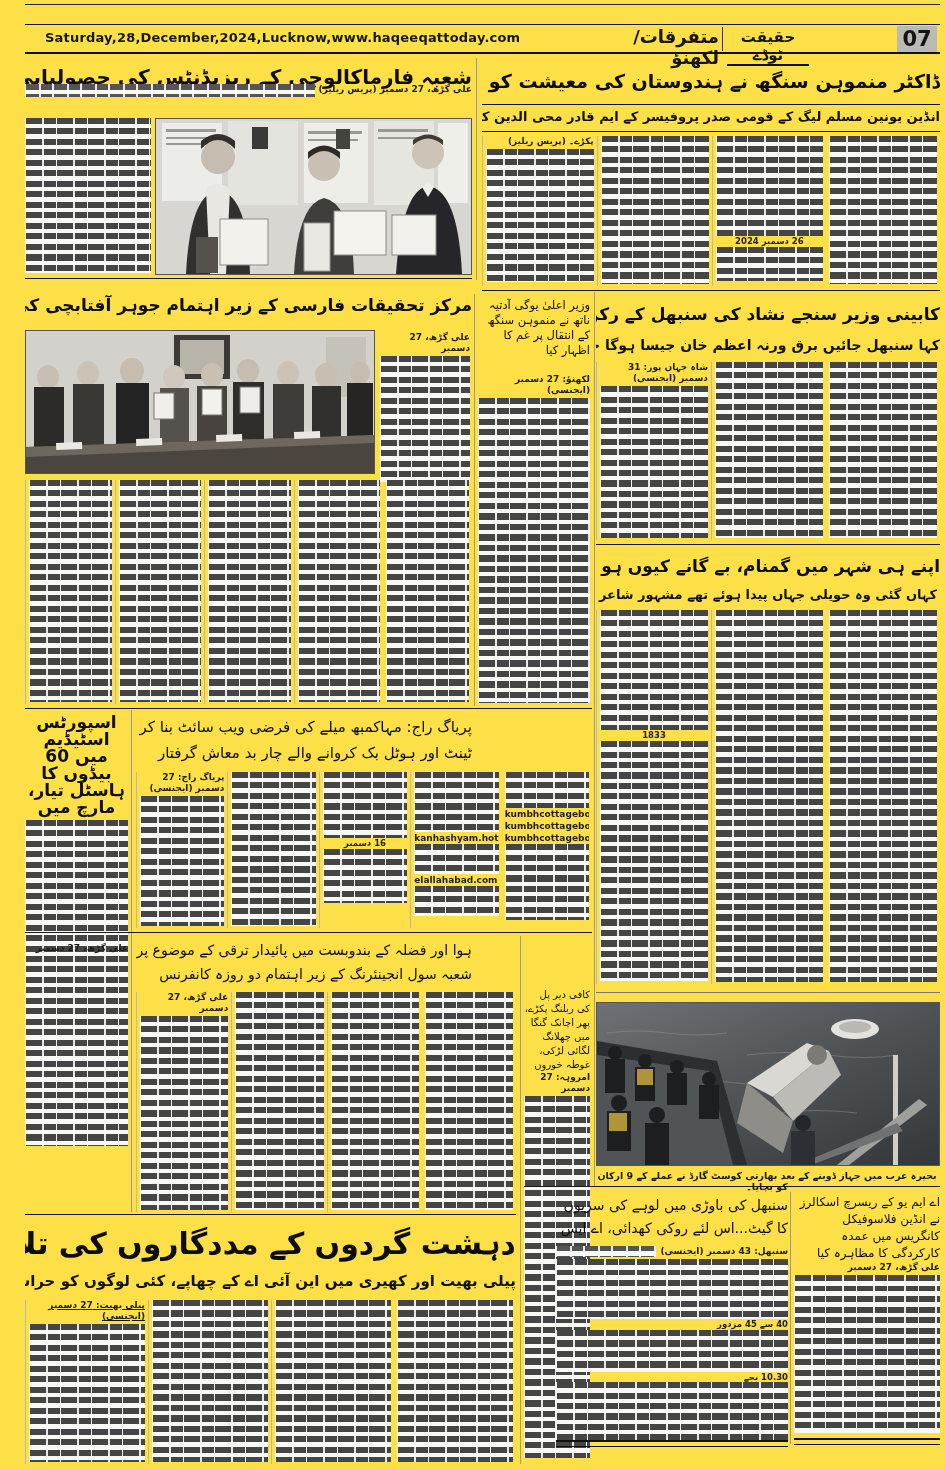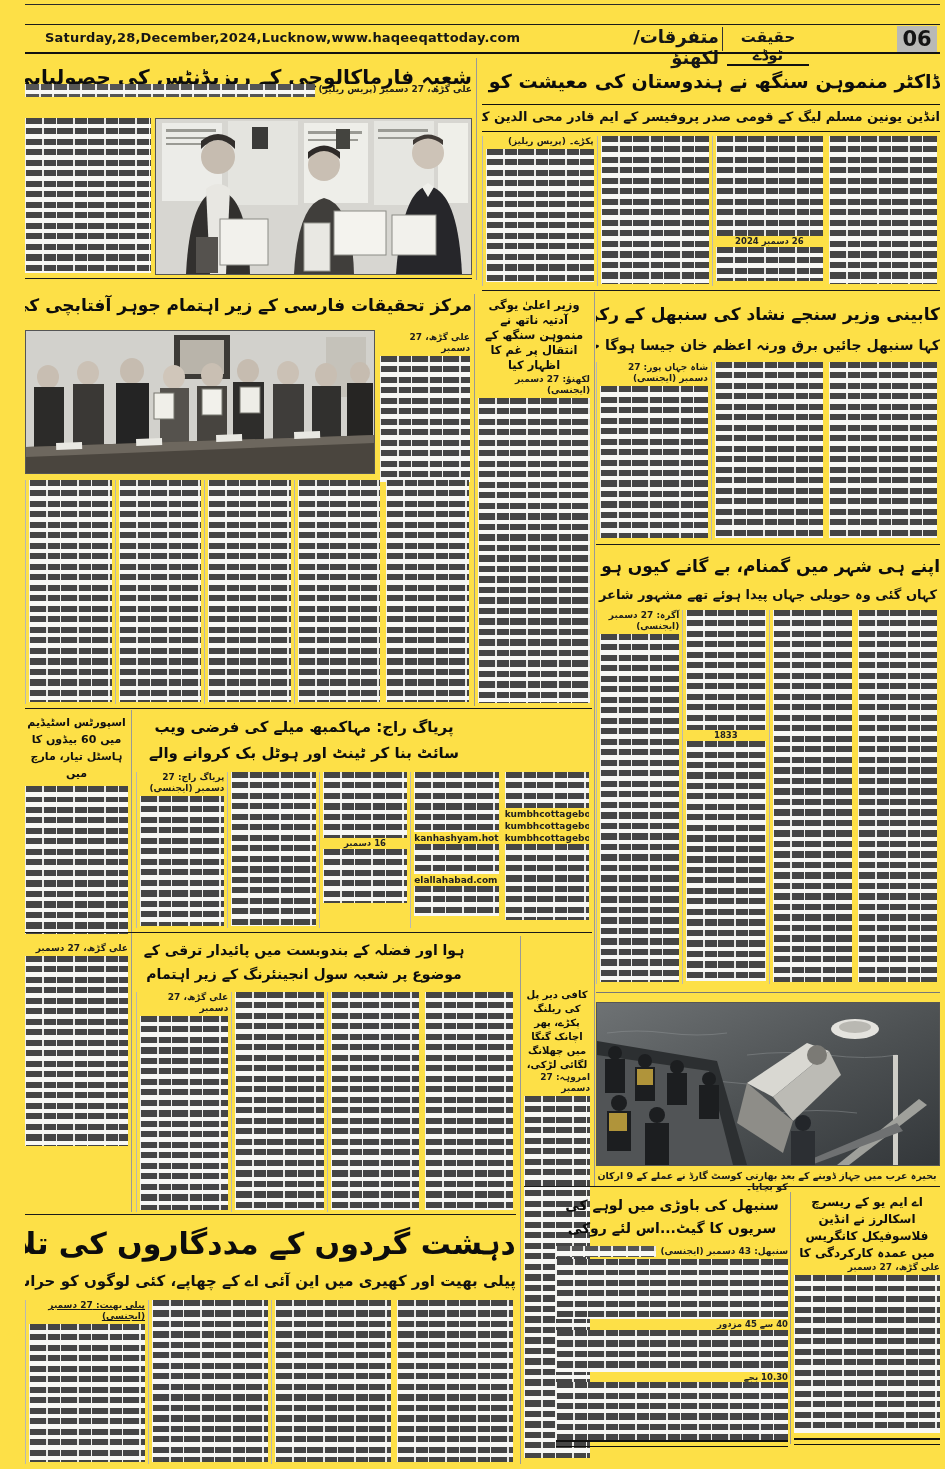--- a/index.html
+++ b/index.html
@@ -1,21 +1,21 @@
 <!DOCTYPE html>
 <html lang="ur"><head>
 <meta charset="utf-8">
 <style>
   html,body{margin:0;padding:0;background:#e8e8e5;}
   .page{position:relative;width:945px;height:1469px;background:#fde047;overflow:hidden;
         font-family:"DejaVu Sans",sans-serif;color:#161616;}
   .abs{position:absolute;}
   .rtl{direction:rtl;unicode-bidi:embed;}
   .hl{font-weight:bold;color:#0d0d0d;text-align:center;white-space:nowrap;overflow:hidden;}
-  .hlwrap{font-weight:bold;color:#0d0d0d;text-align:center;overflow:hidden;}
+  .hlwrap{font-weight:normal;color:#0d0d0d;text-align:right;overflow:hidden;}
   .sub{font-weight:bold;color:#111;text-align:center;white-space:nowrap;overflow:hidden;}
   .dl{font-size:9px;font-weight:bold;line-height:11px;color:#1c1c1c;margin-bottom:2px;text-align:right;}
   .smalltxt{font-size:8.5px;line-height:10.5px;color:#222;}
   .greek{background-image:
      repeating-linear-gradient(90deg, rgba(248,248,245,.95) 0 1px, rgba(248,248,245,0) 1px 17px, rgba(248,248,245,.9) 17px 19px, rgba(248,248,245,0) 19px 31px),
      repeating-linear-gradient(180deg,#454545 0 6px,#f8f8f5 6px 10.5px);}
   .greek.light{background-image:
      repeating-linear-gradient(90deg, rgba(248,248,245,.95) 0 1px, rgba(248,248,245,0) 1px 14px, rgba(248,248,245,.9) 14px 16px, rgba(248,248,245,0) 16px 27px,rgba(248,248,245,.9) 27px 28px),
      repeating-linear-gradient(180deg,#555 0 5.5px,#f8f8f5 5.5px 10px);}
   .cols{display:flex;flex-direction:row-reverse;}
@@ -34,21 +34,21 @@
 <body>
 
 <div class="page">
 
   <div class="rule-h abs" style="left:25px;right:5px;top:4px;background:#2a2a2a;"></div>
   <div class="rule-h abs" style="left:25px;width:915px;top:24px;"></div>
   <div class="abs" style="left:45px;top:30px;font-size:13px;font-weight:bold;letter-spacing:.2px;">Saturday,28,December,2024,Lucknow,www.haqeeqattoday.com</div>
   <div class="abs rtl" style="left:627px;top:26px;width:92px;font-size:18px;font-weight:bold;text-align:right;">متفرقات/لکھنؤ</div>
   <div class="abs" style="left:722px;top:27px;width:1px;height:24px;background:#333;"></div>
   <div class="abs rtl" style="left:727px;top:28px;width:82px;font-size:15px;font-weight:bold;text-align:center;border-bottom:2px solid #111;">حقیقت ٹوڈے</div>
-  <div class="abs badge" style="left:897px;top:26px;width:40px;height:26px;font-size:21px;line-height:26px;">06</div>
+  <div class="abs badge" style="left:897px;top:26px;width:40px;height:26px;font-size:21px;line-height:26px;">07</div>
   <div class="abs" style="left:25px;width:915px;top:52px;height:2px;background:#111;"></div>
 
   <div class="abs rtl hl" style="left:25px;top:60px;width:447px;font-size:20px;line-height:34px;height:34px;">شعبہ فارماکالوجی کے ریزیڈنٹس کی حصولیابی کو سراہا گیا</div>
   <div class="abs rtl" style="left:25px;top:84px;width:447px;height:13px;display:flex;gap:4px;">
     <span class="dl" style="white-space:nowrap;">علی گڑھ، 27 دسمبر (پریس ریلیز)</span>
     <span class="greek light" style="flex:1;"></span>
   </div>
   <div class="abs greek" style="left:25px;top:118px;width:126px;height:155px;"></div>
   <div class="photo" style="left:155px;top:118px;width:315px;height:155px;">
     <svg width="315" height="155" viewBox="0 0 315 155">
@@ -183,39 +183,35 @@
     <div class="dl">لکھنؤ: 27 دسمبر (ایجنسی)</div>
     <div class="greek" style="height:305px;"></div>
   </div>
   <div class="rule-h abs" style="left:25px;width:567px;top:708px;"></div>
   <div class="rule-v abs" style="left:594px;top:292px;height:894px;"></div>
 
   <div class="abs rtl hl" style="left:596px;top:298px;width:344px;font-size:17px;line-height:32px;height:32px;">کابینی وزیر سنجے نشاد کی سنبھل کے رکن پارلیمان کو وارننگ</div>
   <div class="abs rtl sub" style="left:596px;top:334px;width:344px;font-size:14px;line-height:22px;height:22px;">کہا سنبھل جائیں برق ورنہ اعظم خان جیسا ہوگا حال</div>
   <div class="abs cols rtl" style="left:596px;top:362px;width:344px;height:178px;">
     <div class="col">
-      <div class="dl">شاہ جہاں پور: 27 دسمبر (ایجنسی)</div>
+      <div class="dl">شاہ جہاں پور: 31 دسمبر (ایجنسی)</div>
       <div class="greek" style="height:152px;"></div>
     </div>
     <div class="col">
         <div class="greek" style="height:176px;"></div>
       </div>
     <div class="col">
         <div class="greek" style="height:176px;"></div>
       </div>
   </div>
   <div class="rule-h abs" style="left:596px;width:344px;top:544px;"></div>
 
   <div class="abs rtl hl" style="left:596px;top:550px;width:344px;font-size:17px;line-height:32px;height:32px;">اپنے ہی شہر میں گمنام، بے گانے کیوں ہو گئے مرزا غالب</div>
   <div class="abs rtl sub" style="left:596px;top:584px;width:344px;font-size:13px;line-height:21px;height:21px;">کہاں گئی وہ حویلی جہاں پیدا ہوئے تھے مشہور شاعر</div>
   <div class="abs cols rtl" style="left:596px;top:610px;width:344px;height:374px;">
-    <div class="col">
-      <div class="dl">آگرہ: 27 دسمبر (ایجنسی)</div>
-      <div class="greek" style="height:348px;"></div>
-    </div>
     <div class="col">
       <div class="greek" style="height:120px;"></div>
       <div class="smalltxt rtl" style="text-align:center;font-weight:bold;">1833</div>
       <div class="greek" style="height:240px;"></div>
     </div>
     <div class="col">
         <div class="greek" style="height:372px;"></div>
       </div>
     <div class="col">
         <div class="greek" style="height:372px;"></div>
@@ -268,21 +264,21 @@
       <rect x="296" y="52" width="5" height="110" fill="#cfcec8"></rect>
       <path d="M240 162 L322 96 L330 102 L252 162 Z" fill="#9fa09b"></path>
       <path d="M200 162 L300 120 L306 128 L214 162 Z" fill="#6f7172"></path>
       <circle cx="206" cy="120" r="8" fill="#23262a"></circle>
         <rect x="194" y="128" width="24" height="34" fill="#2c2f33"></rect>
     </svg>
   </div>
   <div class="abs rtl caption" style="left:596px;top:1170px;width:342px;">بحیرہ عرب میں جہاز ڈوبنے کے بعد بھارتی کوسٹ گارڈ نے عملے کے 9 ارکان کو بچایا۔</div>
 
   <div class="abs rtl" style="left:25px;top:714px;width:103px;">
-    <div class="leadtxt" style="font-size:11px;line-height:17px;">اسپورٹس اسٹیڈیم میں 60 بیڈوں کا ہاسٹل تیار، مارچ میں</div>
+    <div class="leadtxt" style="font-size:17px;line-height:17px;">اسپورٹس اسٹیڈیم میں 60 بیڈوں کا ہاسٹل تیار، مارچ میں</div>
     <div class="greek" style="height:148px;margin-top:4px;"></div>
   </div>
   <div class="rule-v abs" style="left:131px;top:710px;height:502px;"></div>
 
   <div class="abs rtl hlwrap" style="left:136px;top:714px;width:336px;font-size:15px;line-height:26px;height:52px;">پریاگ راج: مہاکمبھ میلے کی فرضی ویب سائٹ بنا کر ٹینٹ اور ہوٹل بک کروانے والے چار بد معاش گرفتار</div>
   <div class="abs cols rtl" style="left:136px;top:772px;width:456px;height:156px;">
     <div class="col">
       <div class="dl">پریاگ راج: 27 دسمبر (ایجنسی)</div>
       <div class="greek" style="height:130px;"></div>
     </div>

